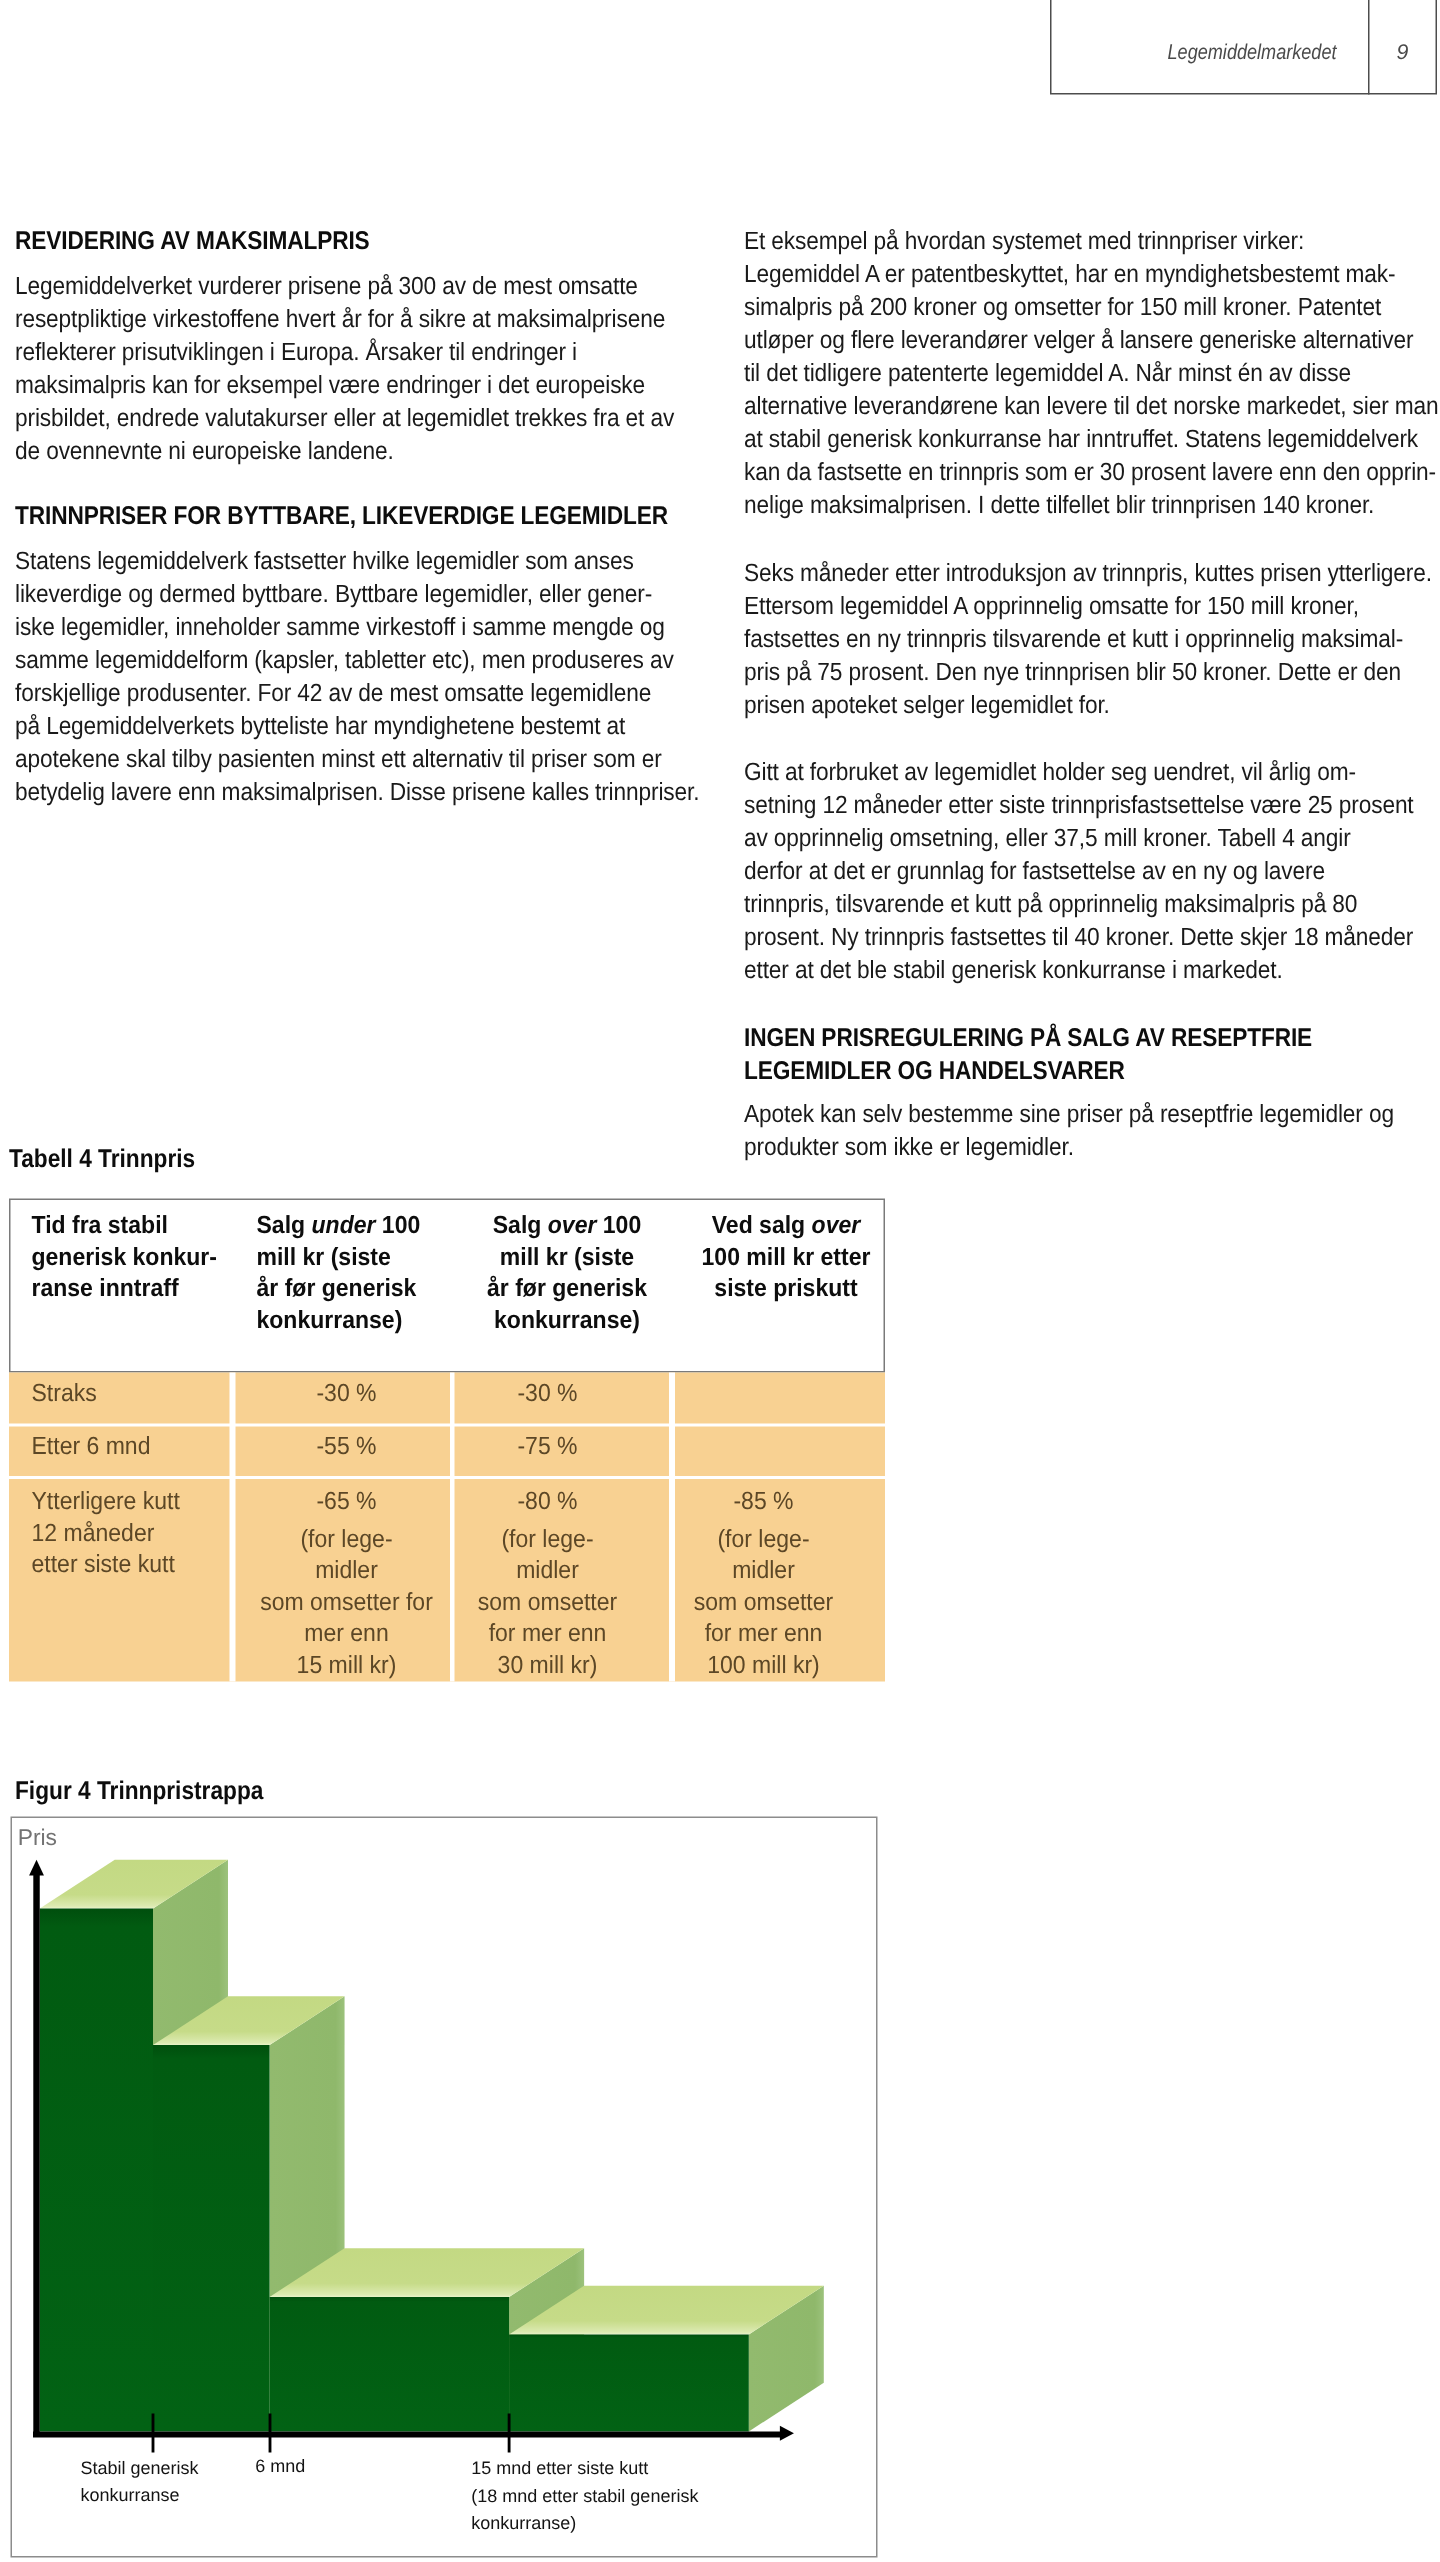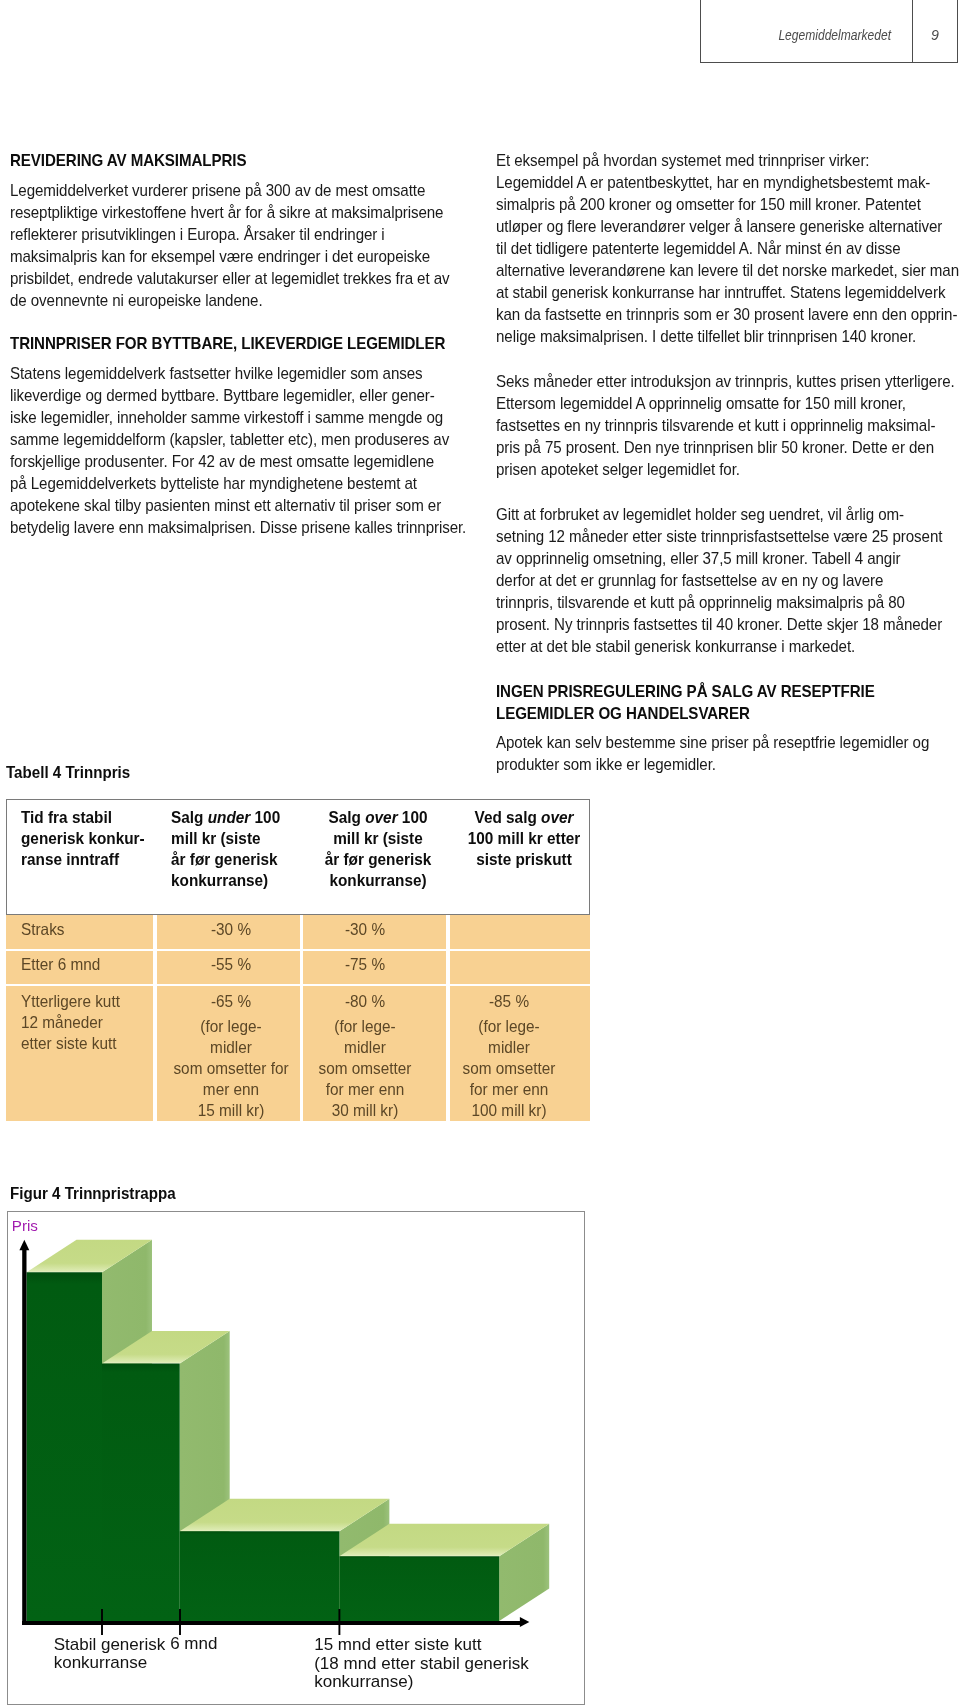--- a/index.html
+++ b/index.html
@@ -40,23 +40,23 @@
   .tcell.c{transform-origin:50% 0;text-align:center;}
   .th{font-weight:bold;color:#0d0d0d;}
   .td{color:#5c4726;}
 
   
   .fig-cap{position:absolute;left:10.3px;top:1183.5px;font-size:17.1px;font-weight:bold;
            transform:scaleX(0.885);transform-origin:0 0;color:#0d0d0d;}
   .figbox{position:absolute;left:7px;top:1211px;width:578px;height:494px;
           border:1.2px solid #8c8c8c;box-sizing:border-box;}
   .figsvg{position:absolute;left:0;top:0;}
-  .axlab{position:absolute;font-size:17px;line-height:18.5px;white-space:pre;
+  .axlab{position:absolute;font-size:12px;line-height:18.5px;white-space:pre;
          color:#141414;}
-  .ylab{position:absolute;left:11.8px;top:1216.5px;font-size:15.2px;color:#a21caf;}
+  .ylab{position:absolute;left:11.8px;top:1216.5px;font-size:15.2px;color:#737373;}
 </style>
 </head>
 <body>
 
 <div class="page">
 
   <div class="hdr"></div>
   <div class="hdr-div"></div>
   <div class="hdr-title">Legemiddelmarkedet</div>
   <div class="hdr-page">9</div>

